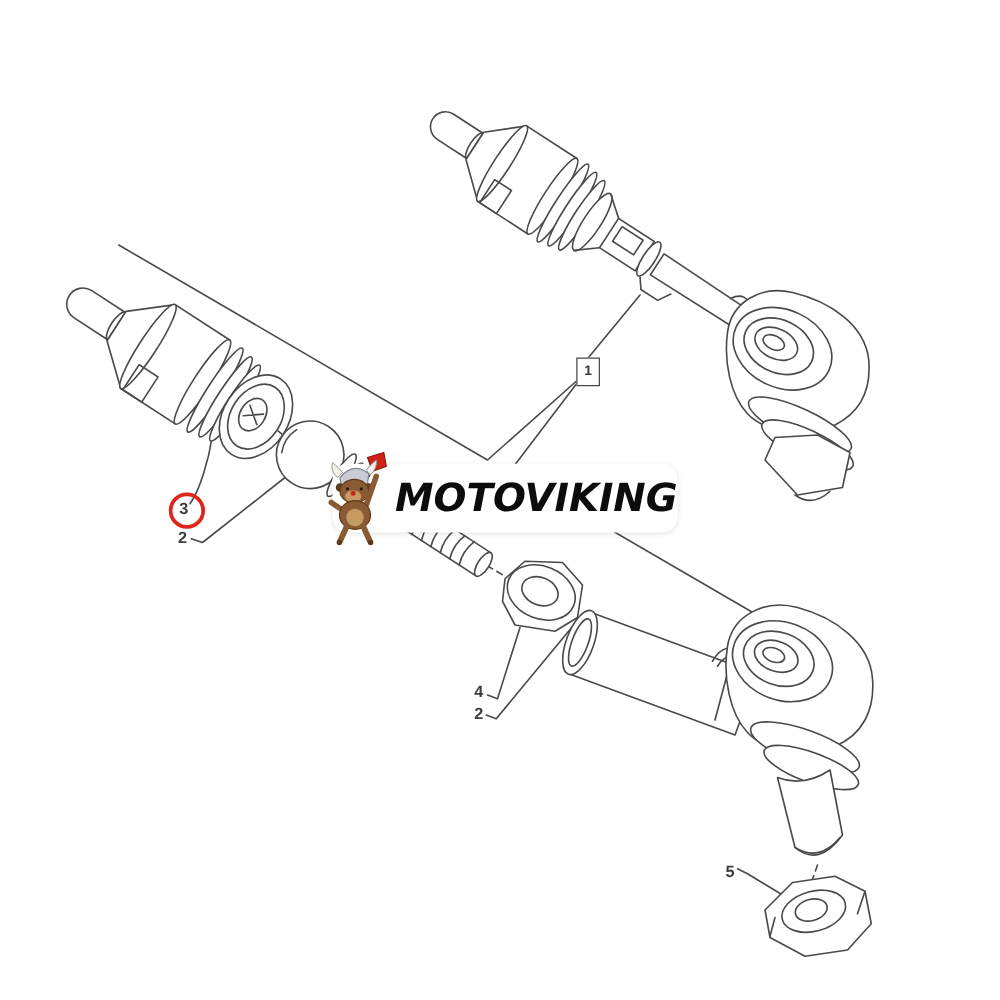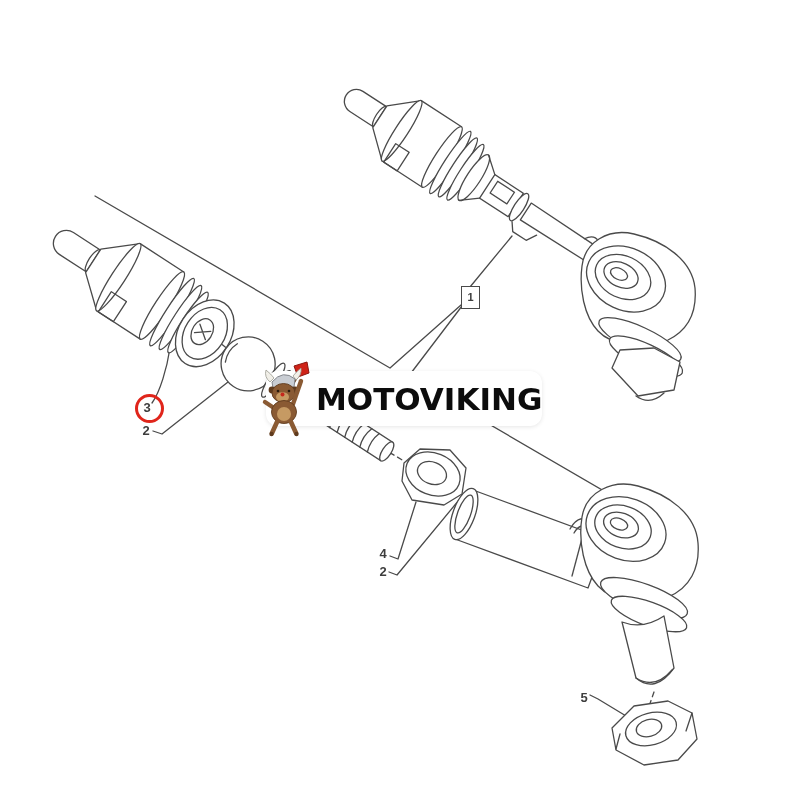--- a/index.html
+++ b/index.html
@@ -9,21 +9,21 @@
   svg.diagram{position:absolute;left:0;top:0;}
   .callout{position:absolute;transform:translate(-50%,-50%);font-size:13px;font-weight:700;
            color:#3d3d3d;line-height:1;}
   .callout-boxed{transform:none;width:17px;height:21px;border:1.4px solid #4a4a4a;background:#fff;
            display:flex;align-items:center;justify-content:center;font-size:11px;}
   .ring{position:absolute;width:23px;height:23px;border:3px solid #e0251b;border-radius:50%;}
   .watermark{position:absolute;left:266px;top:371px;width:276px;height:55px;background:#ffffff;
            border-radius:12px;box-shadow:0 1px 4px rgba(0,0,0,0.10);}
   .brand{position:absolute;left:50px;top:0;height:55px;line-height:56px;
            font-family:"DejaVu Sans",sans-serif;font-weight:800;font-size:31px;
-           letter-spacing:0px;color:#0c0c0c;white-space:nowrap;}
+           letter-spacing:0px;color:#0c0c0c;white-space:nowrap;font-style:italic;}
   .mascot{position:absolute;left:-6px;top:-11px;}
 </style>
 </head>
 <body>
 
 <div class="stage">
 
 <svg class="diagram" width="800" height="800" viewBox="0 0 800 800">
   <g stroke="#4a4a4a" stroke-width="1.3" fill="none" stroke-linecap="round" stroke-linejoin="round">
 

